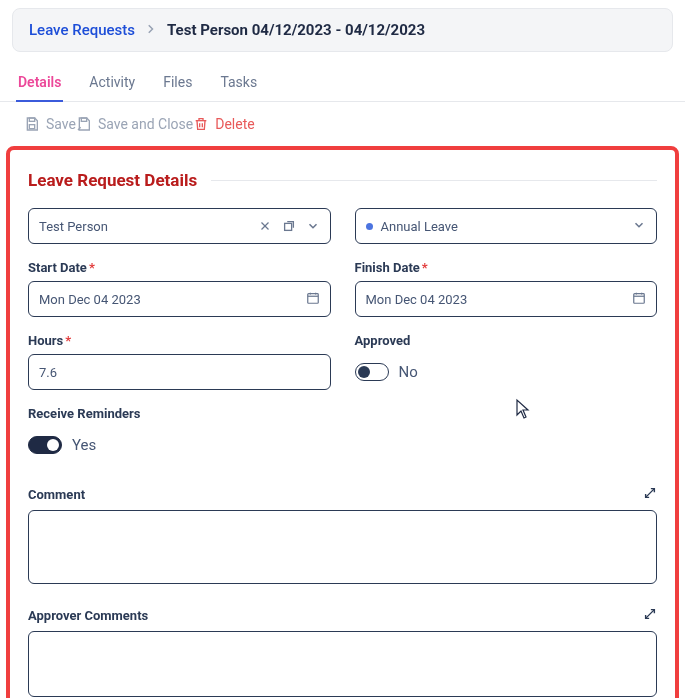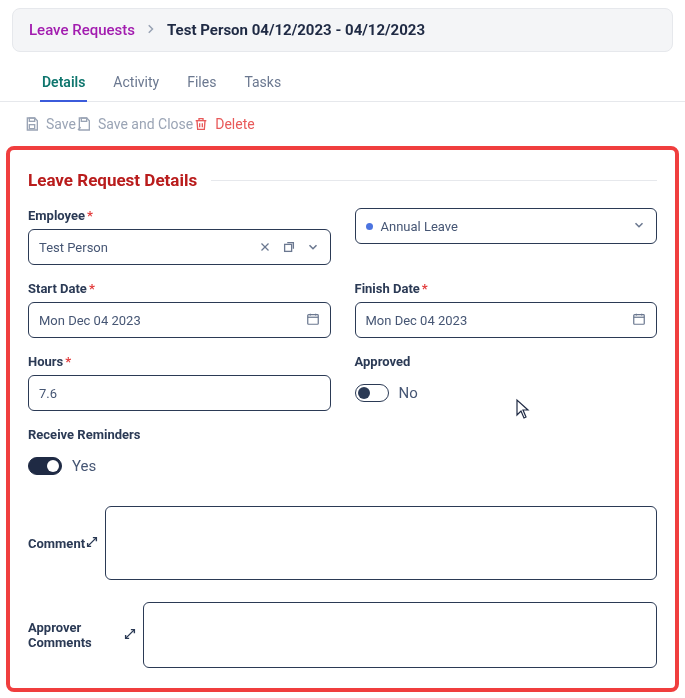--- a/index.html
+++ b/index.html
@@ -17,42 +17,41 @@
     background: #f4f5f7;
     border: 1px solid #e6e8ec;
     border-radius: 8px;
     margin: 8px 12px 8px 12px;
     padding: 12px 16px;
     display: flex;
     align-items: center;
     gap: 10px;
     font-size: 15px;
   }
-  .breadcrumb .root { color: #a21caf; font-weight: 500; }
+  .breadcrumb .root { color: #1d4ed8; font-weight: 500; }
   .breadcrumb .chev { color: #98a2b3; }
   .breadcrumb .current { color: #1f2a44; font-weight: 700; }
   
   .tabs {
     display: flex;
     gap: 24px;
     padding: 10px 16px 0 16px;
     border-bottom: 1px solid #e6e8ec;
     font-size: 14px;
   }
   .tab {
     padding: 4px 2px 10px 2px;
     color: #6b7890;
     cursor: pointer;
   }
   .tab.active {
-    color: #0f766e;
+    color: #ec4899;
     border-bottom: 2px solid #3b5bdb;
     font-weight: 600;
     margin-bottom: -1px;
-    margin-left: 24px;
   }
   
   .toolbar {
     display: flex;
     padding: 14px 16px 14px 24px;
     font-size: 14px;
     color: #6b7890;
     align-items: center;
   }
   .tb-btn { display: flex; align-items: center; gap: 6px; cursor: pointer; color: #9aa4b5; }
@@ -116,21 +115,21 @@
     width: 34px; height: 18px; border: 1px solid #2b3a55; border-radius: 10px;
     position: relative; background: #fff;
   }
   .toggle .knob {
     position: absolute; width: 12px; height: 12px; border-radius: 50%;
     background: #2b3a55; top: 2px; left: 2px; transition: left .1s;
   }
   .toggle.on .track { background: #1f2a44; border-color: #1f2a44; }
   .toggle.on .knob { left: 18px; background: #fff; }
   .toggle .tlabel { font-size: 15px; color: #465674; }
-  .comment-block { grid-column: 1 / span 2; display: flex; flex-direction: row; gap: 6px; margin-top:6px; }
+  .comment-block { grid-column: 1 / span 2; display: flex; flex-direction: column; gap: 6px; margin-top:6px; }
   .comment-head { display: flex; align-items: center; justify-content: space-between; }
   .expand-ic { color: #2b3a55; cursor: pointer; }
   .textarea {
     border: 1px solid #2b3a55; border-radius: 6px; min-height: 74px;
     padding: 8px; font-size: 13px; color: #465674; resize: none; outline: none;
     font-family: inherit; width: 100%;
   }
   
   .cursor {
     position: absolute;
@@ -198,23 +197,20 @@
 <div class="panel">
 
   <div class="section-header">
     <div class="section-title">Leave Request Details</div>
     <div class="section-line"></div>
   </div>
 
   <div class="grid">
 
     <div class="field">
-      <div class="label">
-        <span>Employee</span><span class="req">*</span>
-      </div>
       <div class="control">
         <input value="Test Person" style="">
         <div class="icons">
           <span>
               <svg viewBox="0 0 16 16" width="14" height="14" stroke="currentColor" stroke-width="1.5" fill="none">
                 <line x1="4" y1="4" x2="12" y2="12"></line>
                 <line x1="12" y1="4" x2="4" y2="12"></line>
               </svg>
             </span>
           <span>

